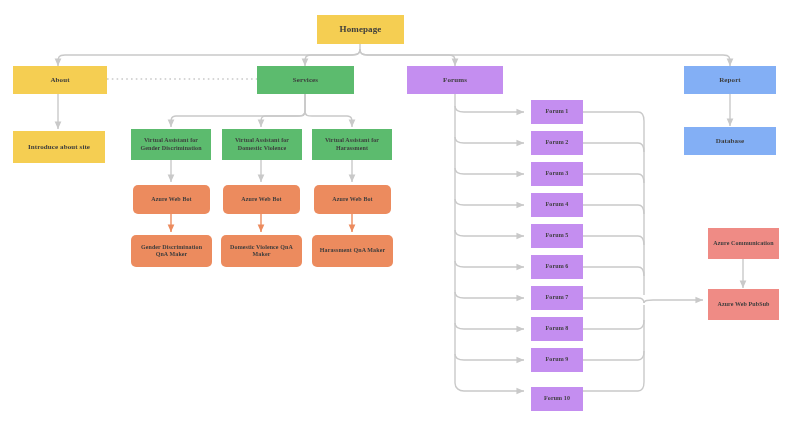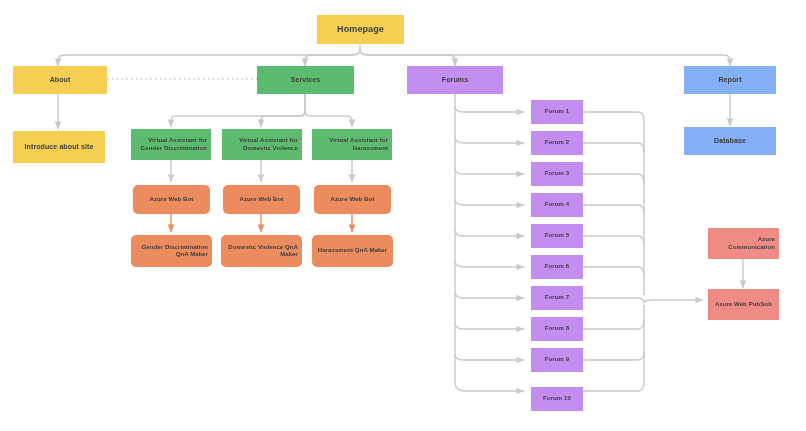--- a/index.html
+++ b/index.html
@@ -24,27 +24,28 @@
     width: 806px;
     height: 431px;
     pointer-events: none;
   }
   .node {
     position: absolute;
     box-sizing: border-box;
     display: flex;
     align-items: center;
     justify-content: center;
-    text-align: right;
+    text-align: center;
     color: #3d3d3d;
     font-weight: bold;
     line-height: 1.25;
     letter-spacing: 0.1px;
     padding: 2px 4px;
     z-index: 2;
+    font-family: Liberation Serif, serif;
   }
   .n-yellow { background: #f5ce52; }
   .n-green  { background: #5cbb6e; }
   .n-purple { background: #c48ef0; }
   .n-blue   { background: #83aff5; }
   .n-orange { background: #ec8b5e; border-radius: 5px; }
   .n-salmon { background: #ef8b85; }
 </style>
 </head>
 <body>

